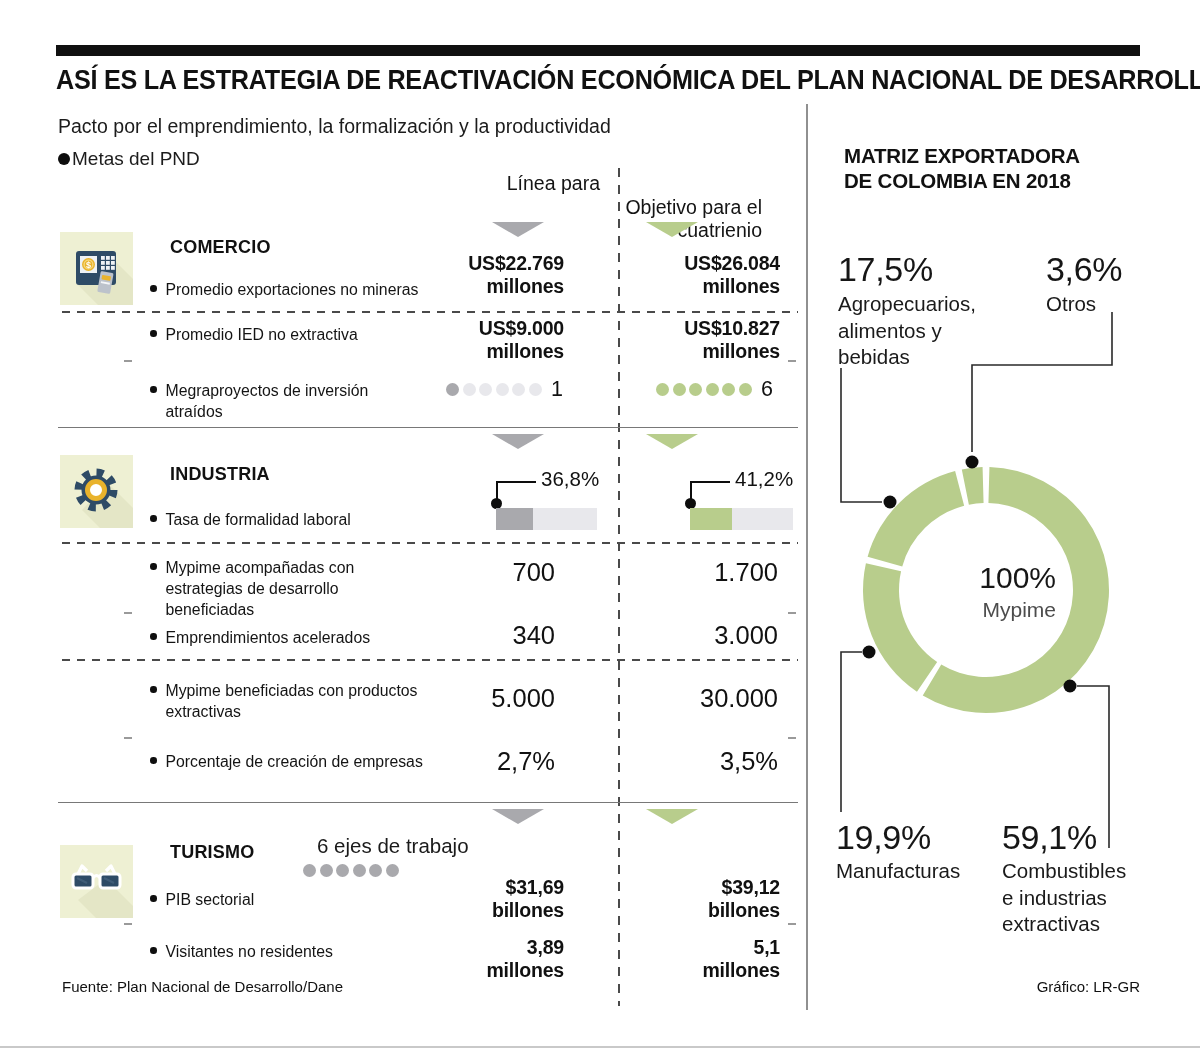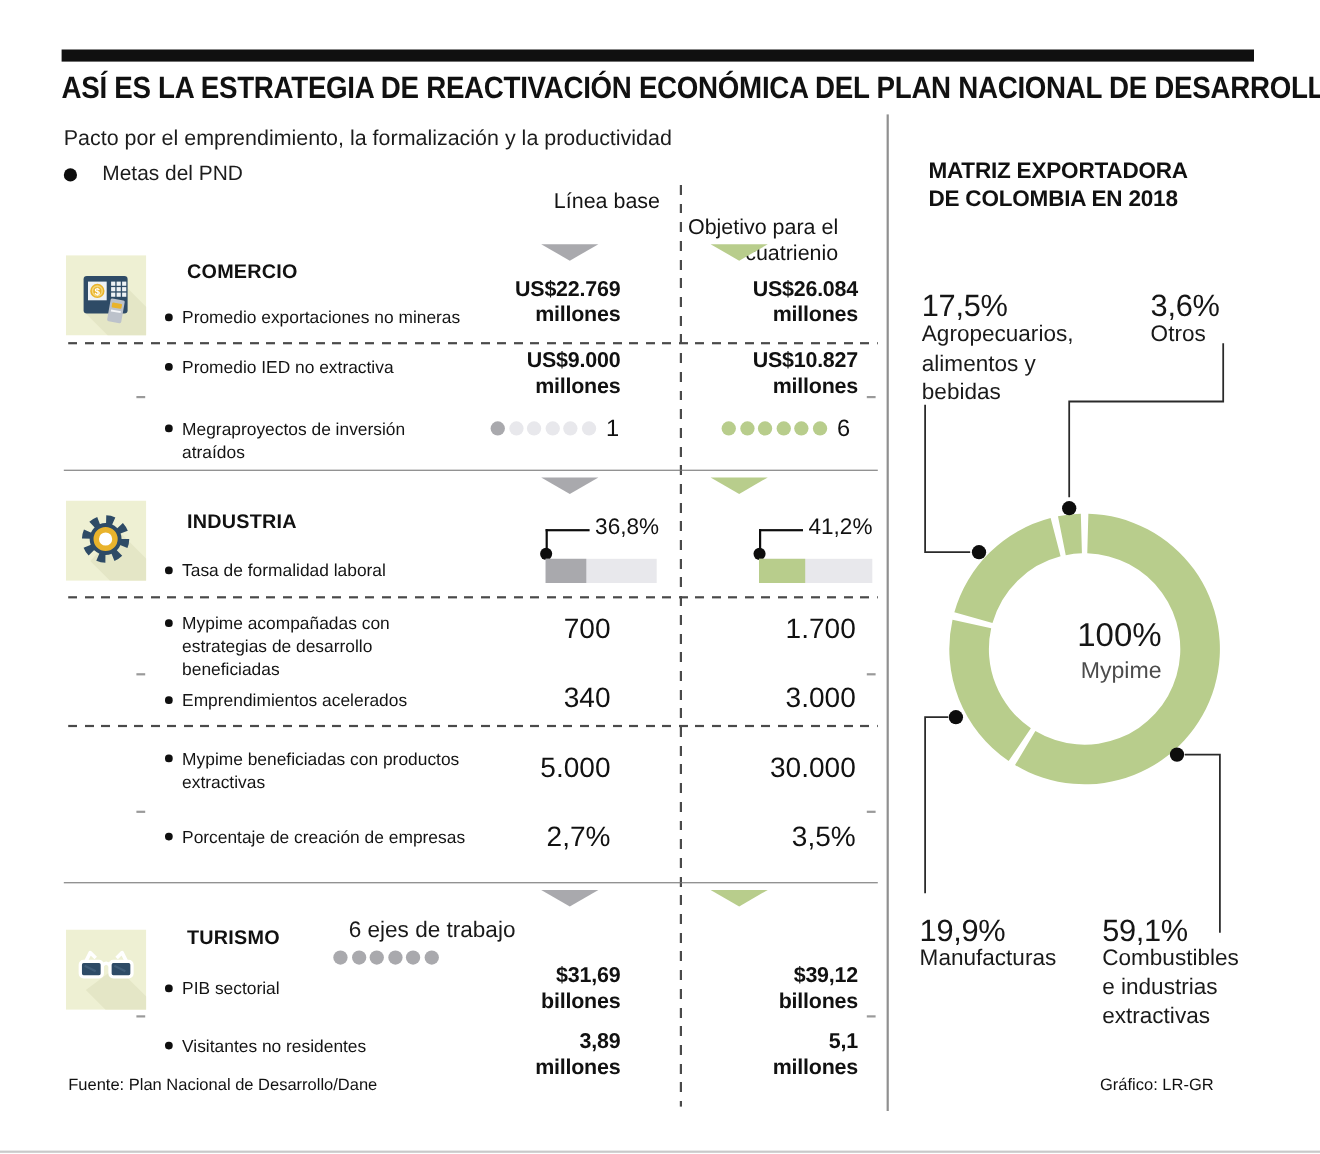--- a/index.html
+++ b/index.html
@@ -15,21 +15,21 @@
   body{
     position:relative;background:#ffffff;overflow:hidden;
     font-family:"Liberation Sans",sans-serif;color:var(--ink);
     -webkit-font-smoothing:antialiased;
   }
 
   
   .top-bar{position:absolute;left:56px;top:45px;width:1084px;height:11px;background:#101010;}
   .main-title{position:absolute;left:56px;top:64px;font-size:28px;font-weight:700;letter-spacing:-0.3px;white-space:nowrap;transform:scaleX(.9);transform-origin:left center;color:#111;}
   .subtitle{position:absolute;left:58px;top:115px;font-size:19.5px;color:#1c1c1c;}
-  .legend{position:absolute;left:58px;top:148px;display:flex;align-items:center;gap:23px;font-size:19px;color:#1c1c1c;}
+  .legend{position:absolute;left:58px;top:148px;display:flex;align-items:center;gap:2px;font-size:19px;color:#1c1c1c;}
   .legend .dot{width:12px;height:12px;border-radius:50%;background:#0d0d0d;}
 
   .colh{position:absolute;font-size:19.5px;color:#141414;line-height:22.5px;}
   .colh.c1{left:440px;top:172px;width:160px;text-align:right;}
   .colh.c2{left:595px;top:168px;width:167px;text-align:right;margin-top:28px;}
 
   
   .dashv{position:absolute;left:618px;top:168px;width:1.5px;height:838px;background:repeating-linear-gradient(to bottom,#4a4a4a 0 9px,transparent 9px 17px);}
   .vsolid{position:absolute;left:806px;top:104px;width:1.5px;height:906px;background:#909090;}
   .sline{position:absolute;left:58px;width:740px;height:1px;background:#787878;}
@@ -67,40 +67,40 @@
   .bar-fill{height:100%;}
   .bar-fill.gray{background:var(--gray);}
   .bar-fill.green{background:var(--green);}
   .bar-dot{position:absolute;left:-5px;top:24px;width:11px;height:11px;border-radius:50%;background:#0d0d0d;}
   .bar-vline{position:absolute;left:0;top:7px;width:1.6px;height:22px;background:#0d0d0d;}
   .bar-hline{position:absolute;left:0;top:7px;width:40px;height:1.6px;background:#0d0d0d;}
   .bar-label{position:absolute;left:45px;top:-7px;font-size:20.5px;color:#111;}
 
   
   .rp-title{position:absolute;left:844px;top:144px;width:260px;font-size:20.5px;font-weight:700;line-height:24.5px;letter-spacing:-0.2px;color:#111;}
-  .pct{position:absolute;font-size:28px;letter-spacing:-0.3px;color:#161616;margin-top:12px;}
+  .pct{position:absolute;font-size:34px;letter-spacing:-0.3px;color:#161616;}
   .pctlabel{position:absolute;font-size:20.5px;line-height:26.5px;color:#1a1a1a;}
   .donut-svg{position:absolute;left:806px;top:100px;width:394px;height:910px;}
   .donut-center{position:absolute;left:916px;top:561px;width:140px;text-align:right;color:#161616;}
   .donut-center .big{font-size:30px;}
   .donut-center .small{font-size:21px;color:#4c4c4c;margin-top:3px;}
 
   .src{position:absolute;font-size:15px;color:#111;}
 </style>
 </head>
 <body>
 
 <div class="top-bar"></div>
 <h1 class="main-title">ASÍ ES LA ESTRATEGIA DE REACTIVACIÓN ECONÓMICA DEL PLAN NACIONAL DE DESARROLLO</h1>
 <div class="subtitle">Pacto por el emprendimiento, la formalización y la productividad</div>
 <div class="legend">
   <span class="dot"></span>
   <span>Metas del PND</span>
 </div>
-<div class="colh c1">Línea base</div>
+<div class="colh c1">Línea para</div>
 <div class="colh c2">Objetivo para el cuatrienio</div>
 
 <div class="dashv"></div>
 <div class="vsolid"></div>
 <div class="bottom-edge"></div>
 
 <div class="tri" style="left:492px;top:222px"></div>
 <div class="tri green" style="left:646px;top:222px"></div>
 
 <svg class="sicon" style="top:232px" viewBox="0 0 73 73">
@@ -350,13 +350,13 @@
   <div class="small">Mypime</div>
 </div>
 
 <div class="pct" style="left:836px;top:818px">19,9%</div>
 <div class="pctlabel" style="left:836px;top:858px">Manufacturas</div>
 
 <div class="pct" style="left:1002px;top:818px">59,1%</div>
 <div class="pctlabel" style="left:1002px;top:858px;width:138px">Combustibles e industrias extractivas</div>
 
 <div class="src" style="left:62px;top:978px">Fuente: Plan Nacional de Desarrollo/Dane</div>
-<div class="src" style="left:1000px;top:978px;width:140px;text-align:left">Gráfico: LR-GR</div>
+<div class="src" style="left:1000px;top:978px;width:140px;text-align:right">Gráfico: LR-GR</div>
 
 </body></html>

